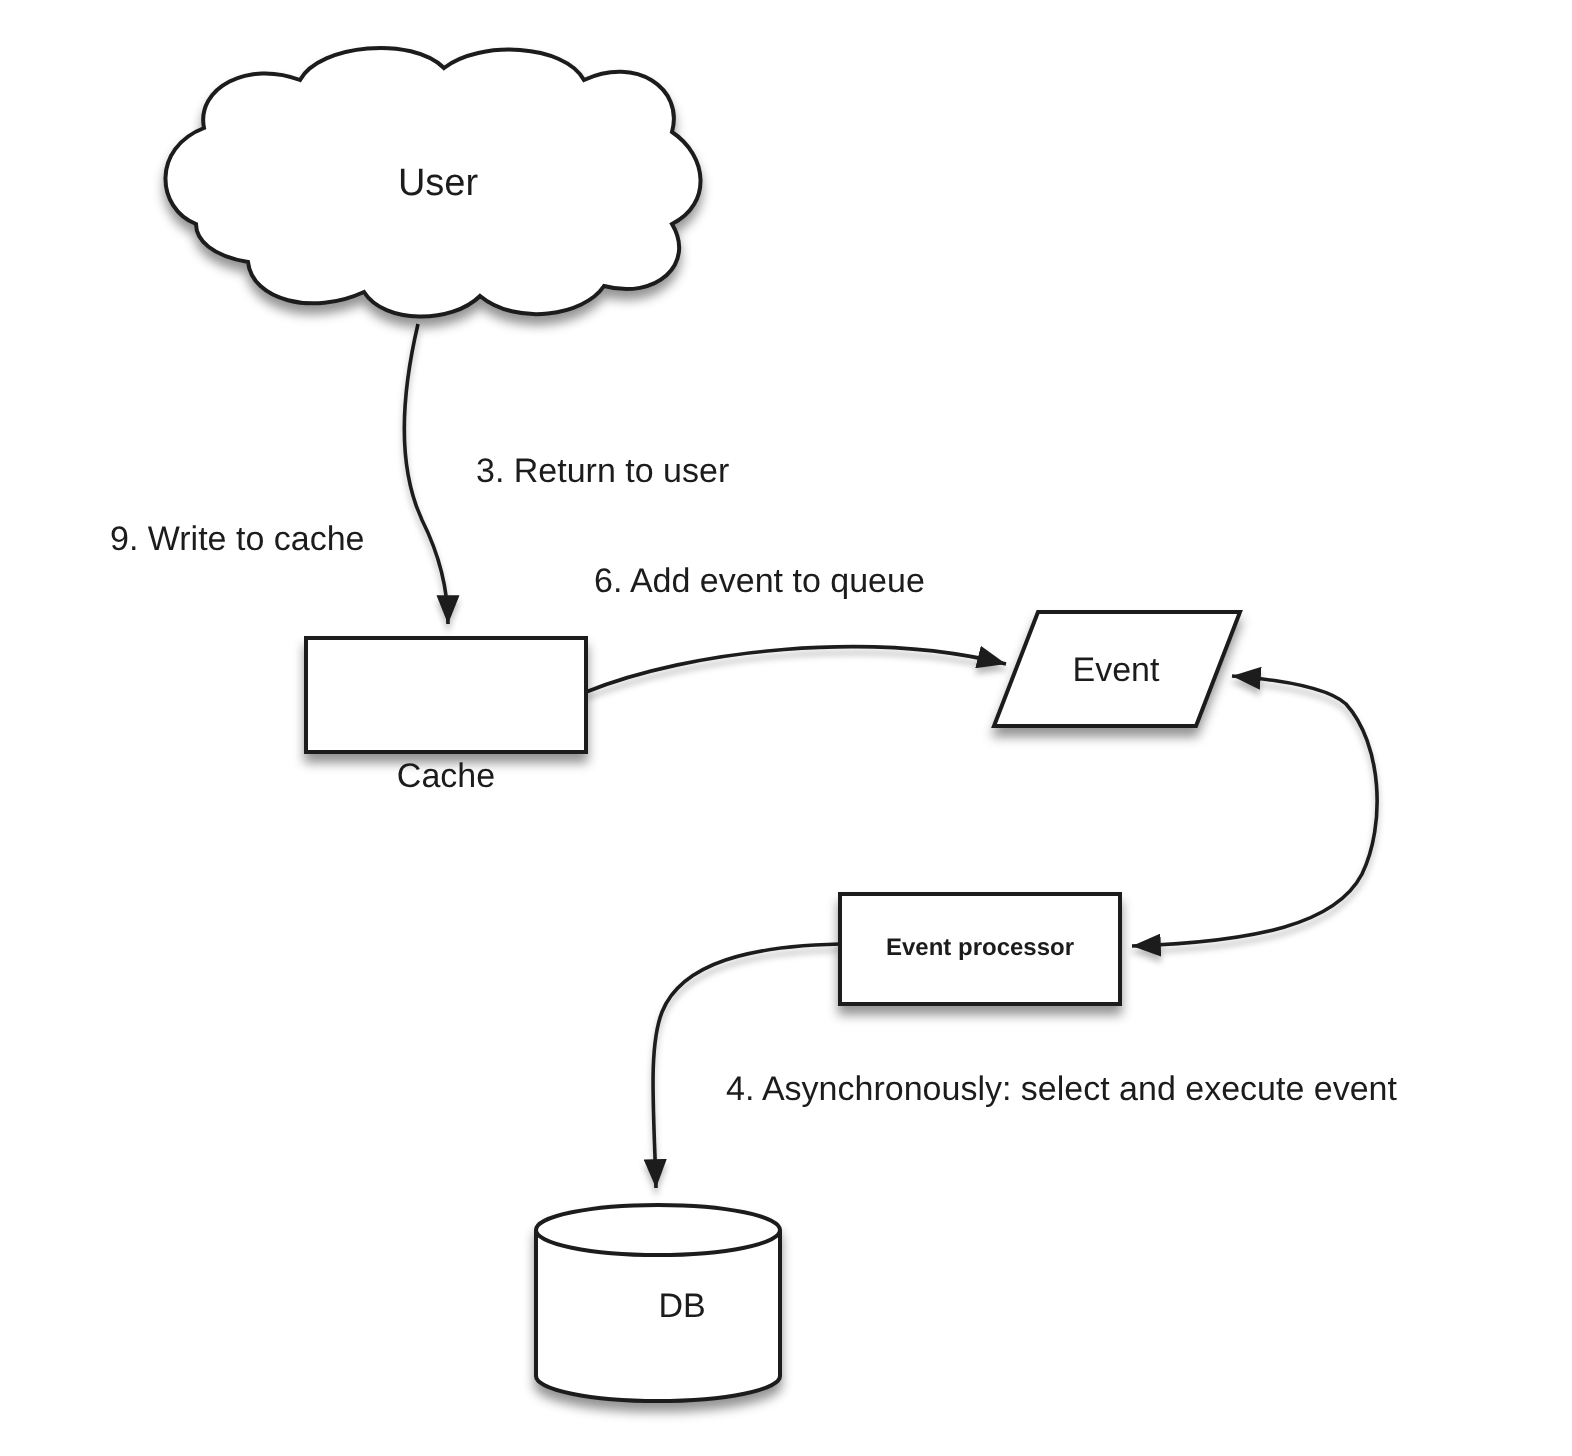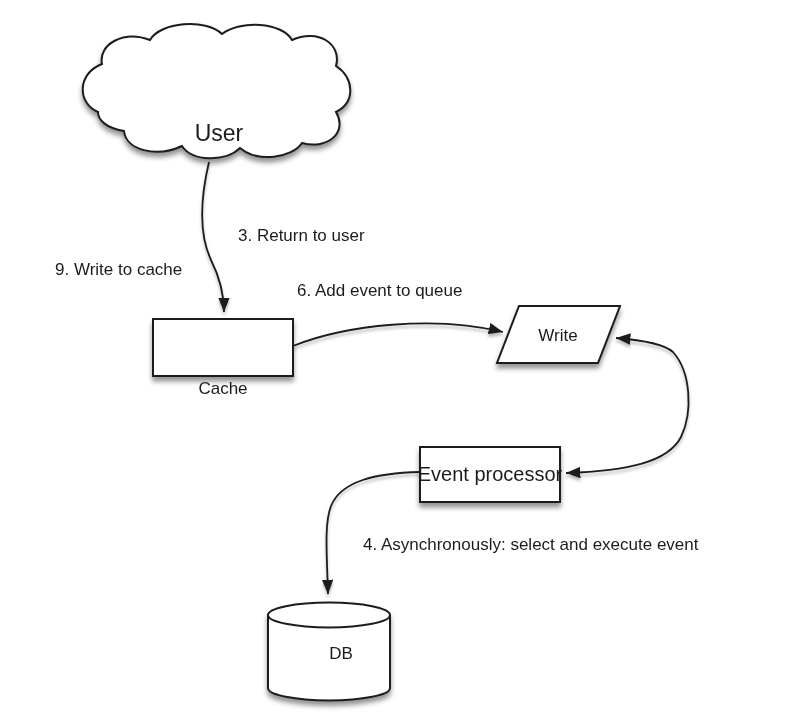--- a/index.html
+++ b/index.html
@@ -39,25 +39,25 @@
   }
   .step-label {
     font-size: 17px;
   }
   .node-label {
     transform: translate(-50%, -50%);
     font-size: 17px;
     text-align: center;
   }
   .node-label.small {
-    font-size: 20px;
+    font-size: 12px;
+    font-weight: bold;
   }
   .cloud-label {
-    font-size: 23px;
-    margin-top: 41px;
+    font-size: 19px;
   }
 </style>
 </head>
 <body>
 
 <div class="canvas">
 
   <svg class="diagram-svg" width="786" height="728" viewBox="0 0 786 728">
     <defs>
       <marker id="arrow" viewBox="0 0 10 8" markerWidth="8" markerHeight="6.4" refX="10" refY="4" orient="auto-start-reverse" markerUnits="strokeWidth">
@@ -96,21 +96,21 @@
       <rect class="shape" x="420" y="447" width="140" height="55"></rect>
       <g>
         <path class="shape" d="M 268,615 L 268,688 A 61,12.5 0 0 0 390,688 L 390,615"></path>
         <ellipse class="shape" cx="329" cy="615" rx="61" ry="12.5"></ellipse>
       </g>
     </g>
   </svg>
 
   <div class="lbl node-label cloud-label" style="left:219px; top:93px;">User</div>
   <div class="lbl node-label" style="left:223px; top:348px;margin-top:41px;">Cache</div>
-  <div class="lbl node-label" style="left:558px; top:336px;">Write</div>
+  <div class="lbl node-label" style="left:558px; top:336px;">Event</div>
   <div class="lbl node-label small" style="left:490px; top:474px;">Event processor</div>
   <div class="lbl node-label" style="left:341px; top:654px;">DB</div>
 
   <div class="lbl step-label" style="left:55px; top:261px;">9. Write to cache</div>
   <div class="lbl step-label" style="left:297px; top:282px;">6. Add event to queue</div>
   <div class="lbl step-label" style="left:238px; top:227px;">3. Return to user</div>
   <div class="lbl step-label" style="left:363px; top:536px;">4. Asynchronously: select and execute event</div>
 
 </div>
 

